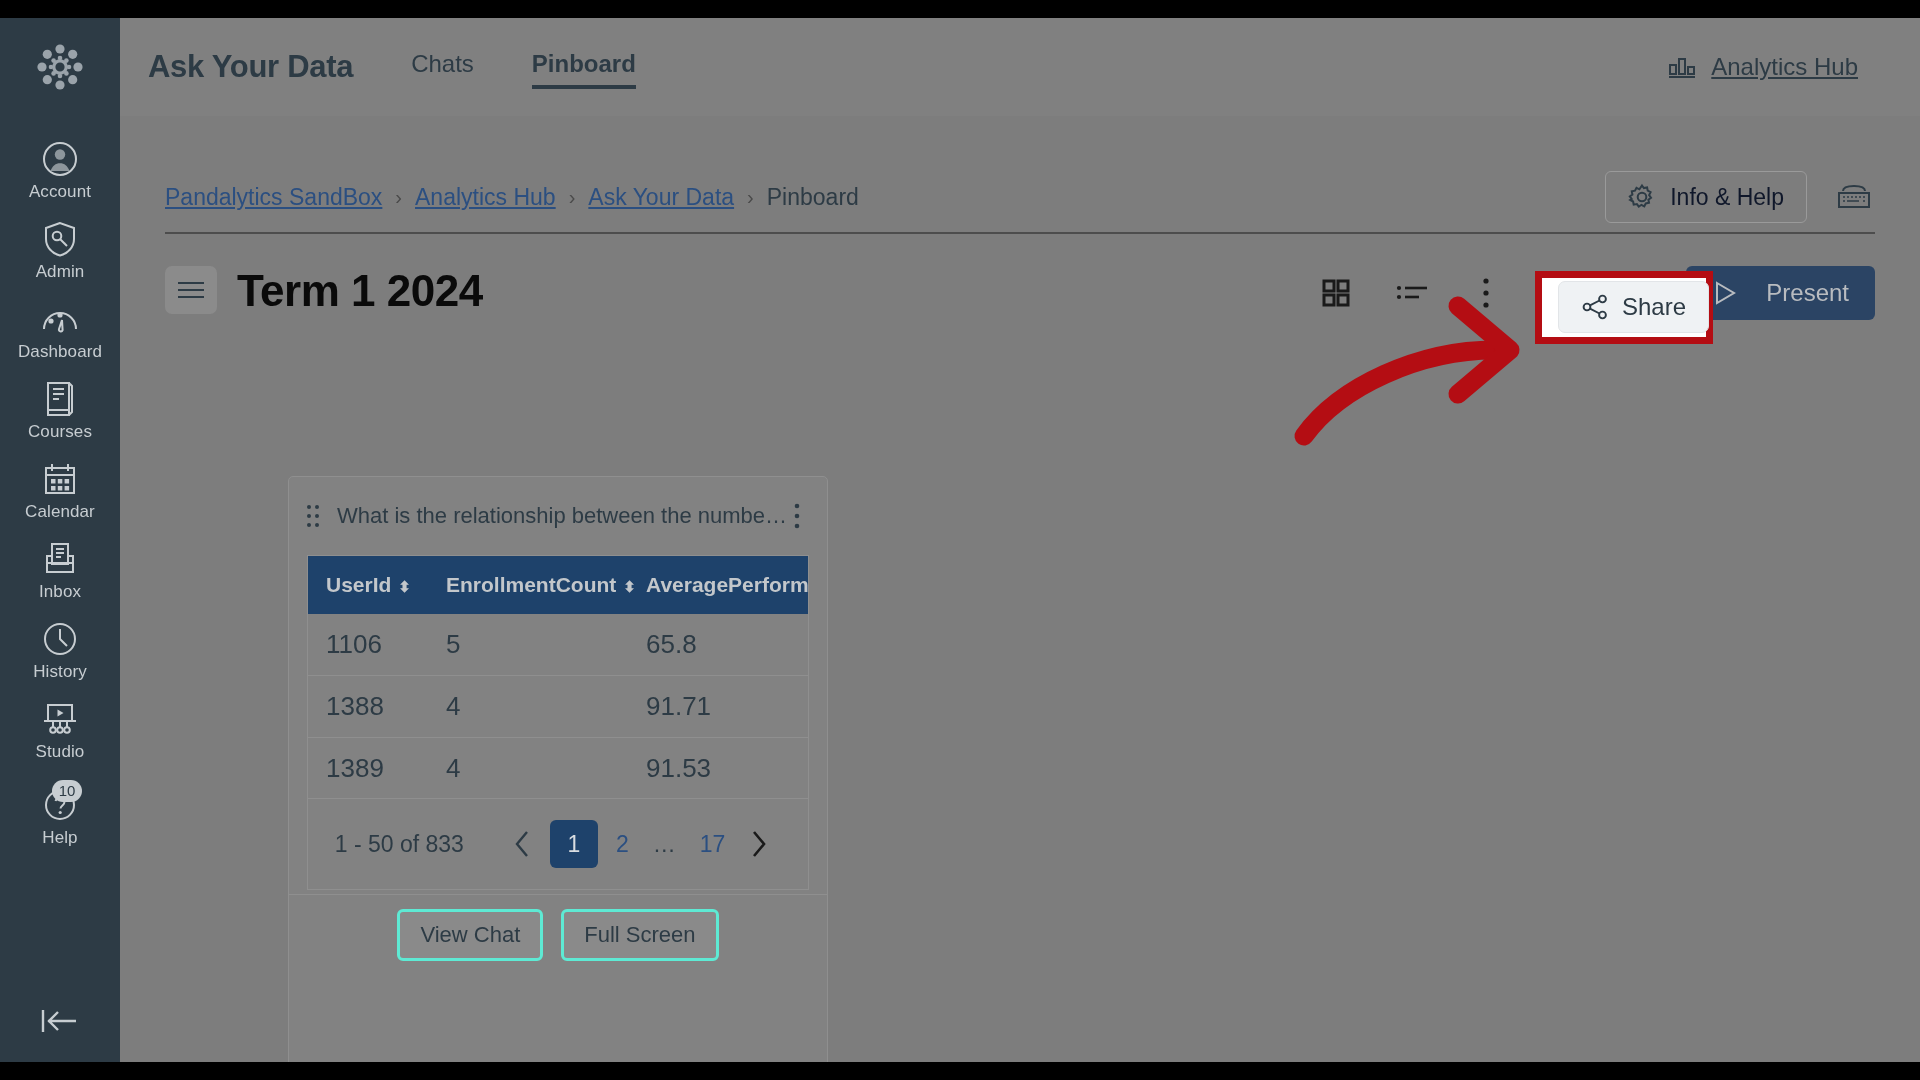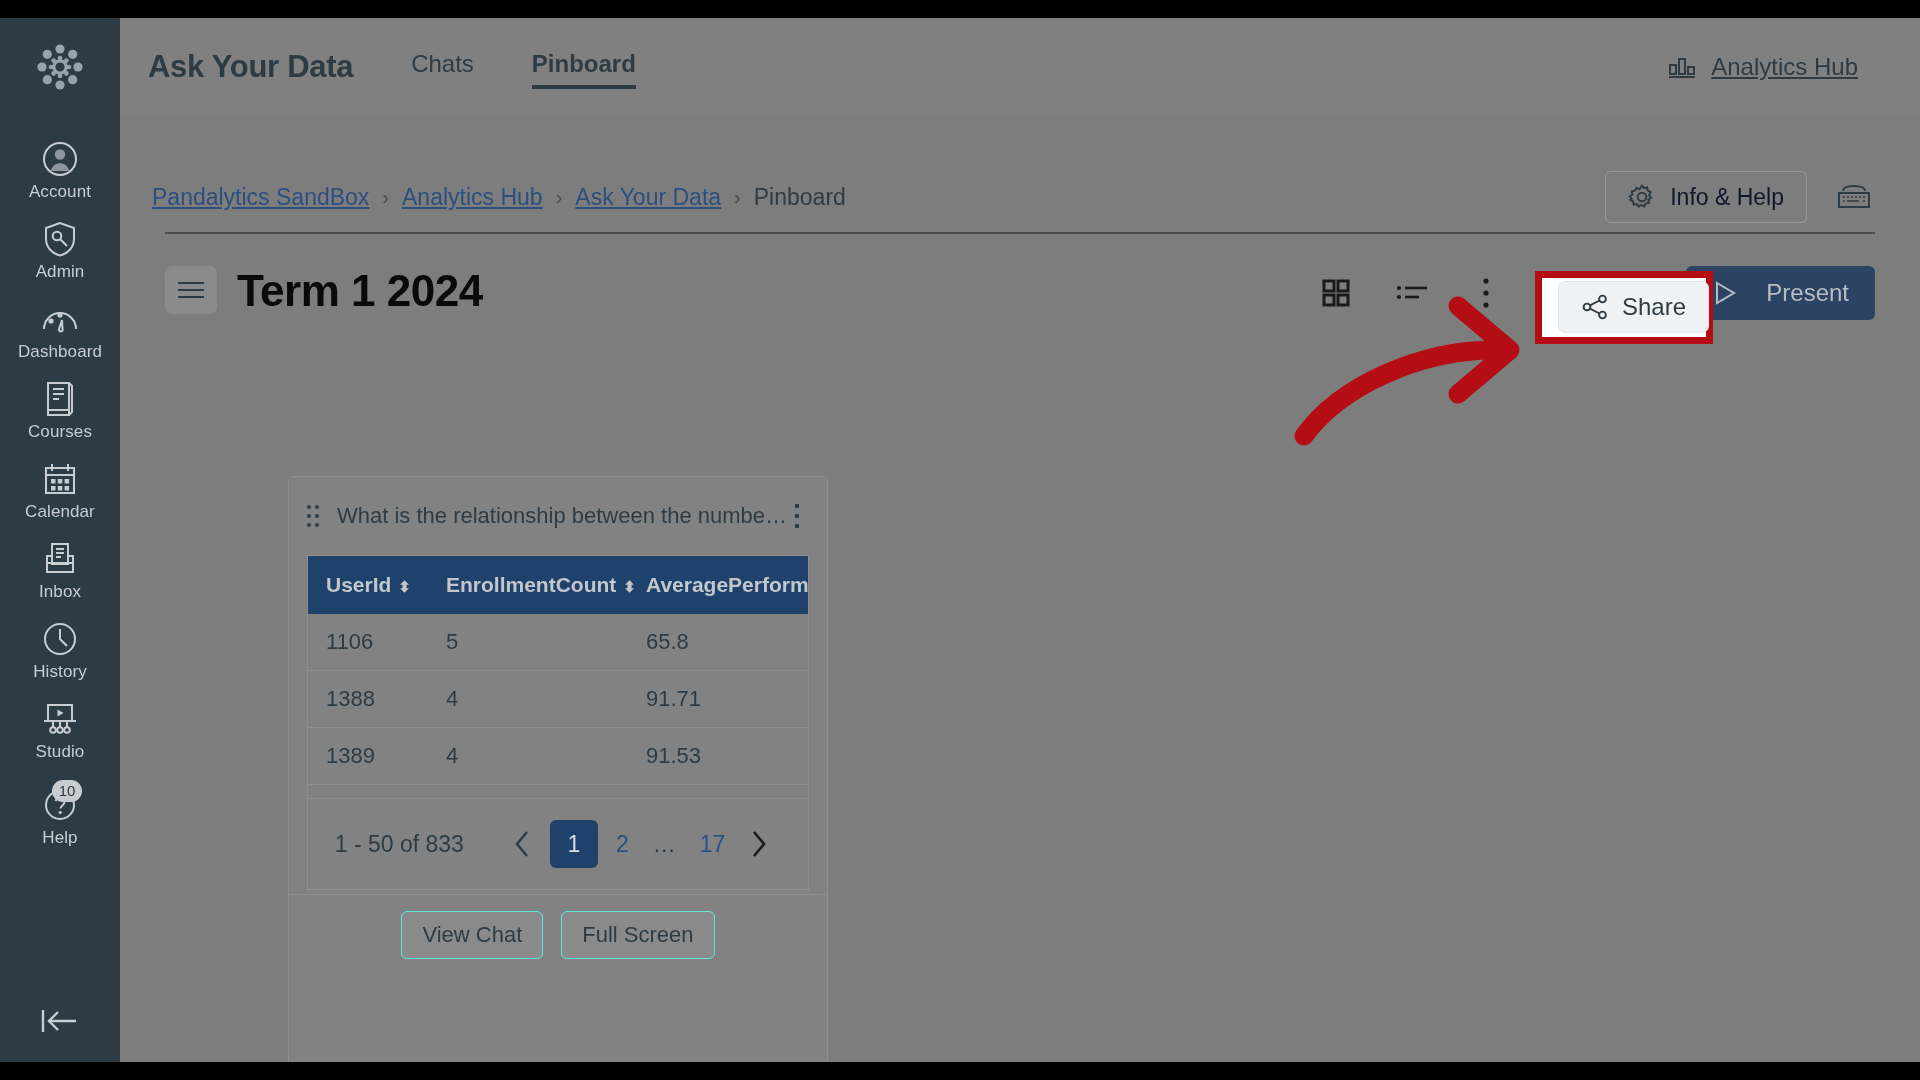--- a/index.html
+++ b/index.html
@@ -76,21 +76,21 @@
   #hub-link {
     margin-left: auto; margin-right: 62px;
     display: flex; align-items: center; gap: 14px;
     font-size: 24px; color: #2d3b45;
   }
 
   
   #content { position: absolute; left: 120px; top: 98px; width: 1800px; height: 946px; }
 
   #breadcrumb-row {
-    position: absolute; left: 32px; top: 48px; right: 45px; height: 66px;
+    position: absolute; left: 45px; top: 48px; right: 45px; height: 66px;
     display: flex; align-items: center;
   }
   #breadcrumb { display: flex; align-items: center; font-size: 23px; }
   #breadcrumb .crumb { color: #2b4f81; }
   #breadcrumb .crumb.current { color: #2d3b45; }
   #breadcrumb .sep { color: #4a4a4a; margin: 0 13px; font-size: 20px; }
 
   #bc-actions { margin-left: auto; display: flex; align-items: center; gap: 26px; }
   #info-help-btn {
     display: flex; align-items: center; gap: 14px;
@@ -179,21 +179,21 @@
     margin: 0 18px; height: 243px; overflow: hidden;
     border: 1px solid #8f8f8f; border-bottom: none;
   }
   table { border-collapse: collapse; width: 640px; table-layout: fixed; }
   thead th {
     background: #1e426b; color: #c3c7cb; font-size: 21px; font-weight: bold;
     text-align: left; padding: 17px 0 17px 18px; white-space: nowrap;
   }
   thead th .sorter { margin-left: 7px; font-size: 15px; letter-spacing: -2px; }
   tbody td {
-    font-size: 22px; color: #2d3b45; padding: 15px 0 15px 18px;
+    font-size: 26px; color: #2d3b45; padding: 15px 0 15px 18px;
     border-top: 1px solid #8f8f8f; white-space: nowrap;
   }
   tbody tr:first-child td { border-top: none; }
   col.c1 { width: 120px; } col.c2 { width: 200px; } col.c3 { width: 320px; }
 
   #pager {
     margin: 0 18px; height: 92px;
     border: 1px solid #8f8f8f;
     display: flex; align-items: center; justify-content: center; gap: 0;
   }
@@ -208,21 +208,21 @@
     width: 48px; height: 48px; display: flex; align-items: center; justify-content: center;
     margin: 0 6px;
   }
   .pg-ellipsis { font-size: 23px; color: #2d3b45; padding: 0 12px; }
 
   #card-foot {
     height: 80px; display: flex; align-items: center; justify-content: center; gap: 18px;
     border-top: 1px solid #8f8f8f; margin-top: 4px;
   }
   .foot-btn {
-    background: #8a8a8a; border: 1px solid #5eead4; border-radius: 6px;
+    background: #8a8a8a; border: 3px solid #5eead4; border-radius: 6px;
     font-size: 22px; color: #2d3b45; padding: 10px 20px;
   }
 
   svg { display: block; }
 </style>
 </head>
 <body>
 
 <div id="root">
   <div id="page">

